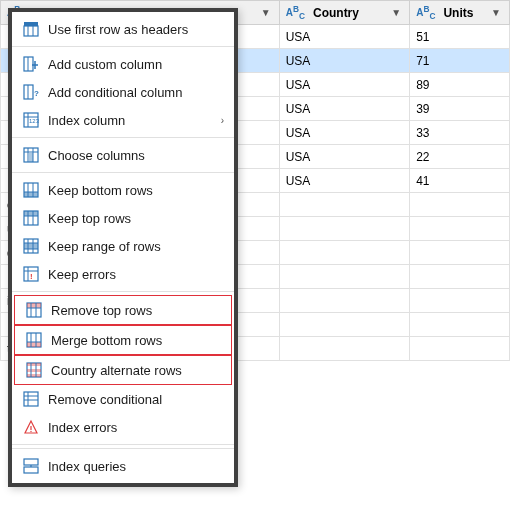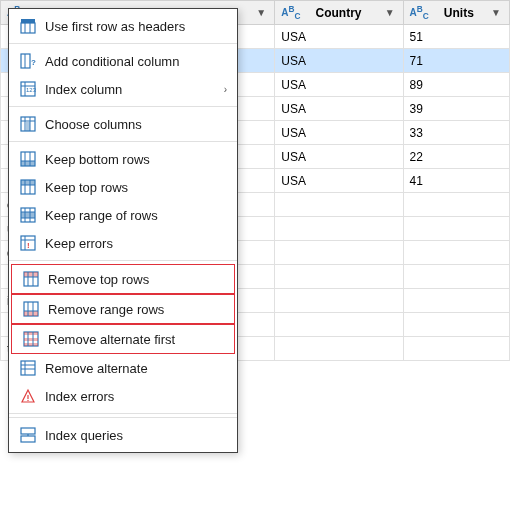--- a/index.html
+++ b/index.html
@@ -48,21 +48,21 @@
 
     .th-inner {
       display: flex;
       align-items: center;
       justify-content: space-between;
     }
 
     .th-left {
       display: flex;
       align-items: center;
-      gap: 15px;
+      gap: 8px;
     }
 
     .filter-btn {
       cursor: pointer;
       background: none;
       border: none;
       font-size: 10px;
       color: #555;
       padding: 0 2px;
     }
@@ -76,21 +76,21 @@
     .row-selected td {
       background: #cce5ff;
     }
 
     
     .context-menu {
       position: absolute;
       top: 8px;
       left: 8px;
       background: #fff;
-      border: 1px solid #404040;
+      border: 4px solid #404040;
       box-shadow: 2px 2px 8px rgba(0,0,0,0.2);
       width: 230px;
       z-index: 100;
       padding: 3px 0;
     }
 
     .menu-item {
       display: flex;
       align-items: center;
       padding: 5px 10px;
@@ -259,20 +259,31 @@
         </svg>
       </span>
       <span class="menu-label">Use first row as headers</span>
     </div>
     <div class="menu-separator"></div>
     <div class="menu-item">
       <span class="menu-icon">
         <svg viewBox="0 0 16 16">
           <rect x="1" y="1" width="9" height="14" fill="none" stroke="#2e75b6" stroke-width="1.2"></rect>
           <line x1="5" y1="1" x2="5" y2="15" stroke="#2e75b6" stroke-width="1"></line>
+          <line x1="12" y1="5" x2="12" y2="13" stroke="#2e75b6" stroke-width="1.5"></line>
+          <line x1="9" y1="9" x2="15" y2="9" stroke="#2e75b6" stroke-width="1.5"></line>
+        </svg>
+      </span>
+      <span class="menu-label">Add custom column</span>
+    </div>
+    <div class="menu-item">
+      <span class="menu-icon">
+        <svg viewBox="0 0 16 16">
+          <rect x="1" y="1" width="9" height="14" fill="none" stroke="#2e75b6" stroke-width="1.2"></rect>
+          <line x1="5" y1="1" x2="5" y2="15" stroke="#2e75b6" stroke-width="1"></line>
           <text x="11" y="12" font-size="8" fill="#2e75b6" font-weight="bold">?</text>
         </svg>
       </span>
       <span class="menu-label">Add conditional column</span>
     </div>
     <div class="menu-item">
       <span class="menu-icon">
         <svg viewBox="0 0 16 16">
           <rect x="1" y="1" width="14" height="14" fill="none" stroke="#2e75b6" stroke-width="1.2"></rect>
           <line x1="1" y1="5" x2="15" y2="5" stroke="#2e75b6" stroke-width="1"></line>
@@ -361,45 +372,45 @@
     <div class="menu-item highlighted">
       <span class="menu-icon">
         <svg viewBox="0 0 16 16">
           <rect x="1" y="1" width="14" height="14" fill="none" stroke="#2e75b6" stroke-width="1.2"></rect>
           <rect x="1" y="10" width="14" height="5" fill="#e04040" opacity="0.4"></rect>
           <line x1="1" y1="10" x2="15" y2="10" stroke="#2e75b6" stroke-width="1"></line>
           <line x1="5" y1="1" x2="5" y2="15" stroke="#2e75b6" stroke-width="1"></line>
           <line x1="10" y1="1" x2="10" y2="15" stroke="#2e75b6" stroke-width="1"></line>
         </svg>
       </span>
-      <span class="menu-label">Remove range rows</span>
+      <span class="menu-label">Merge bottom rows</span>
     </div>
     <div class="menu-item highlighted">
       <span class="menu-icon">
         <svg viewBox="0 0 16 16">
           <rect x="1" y="1" width="14" height="14" fill="none" stroke="#2e75b6" stroke-width="1.2"></rect>
           <rect x="1" y="1" width="14" height="3" fill="#e04040" opacity="0.4"></rect>
           <rect x="1" y="7" width="14" height="3" fill="#e04040" opacity="0.4"></rect>
           <rect x="1" y="12" width="14" height="3" fill="#e04040" opacity="0.4"></rect>
           <line x1="5" y1="1" x2="5" y2="15" stroke="#2e75b6" stroke-width="1"></line>
           <line x1="10" y1="1" x2="10" y2="15" stroke="#2e75b6" stroke-width="1"></line>
         </svg>
       </span>
-      <span class="menu-label">Remove alternate first</span>
+      <span class="menu-label">Country alternate rows</span>
     </div>
     <div class="menu-item">
       <span class="menu-icon">
         <svg viewBox="0 0 16 16">
           <rect x="1" y="1" width="14" height="14" fill="none" stroke="#2e75b6" stroke-width="1.2"></rect>
           <line x1="1" y1="5" x2="15" y2="5" stroke="#2e75b6" stroke-width="1"></line>
           <line x1="5" y1="1" x2="5" y2="15" stroke="#2e75b6" stroke-width="1"></line>
           <line x1="1" y1="9" x2="15" y2="9" stroke="#2e75b6" stroke-width="1"></line>
         </svg>
       </span>
-      <span class="menu-label">Remove alternate</span>
+      <span class="menu-label">Remove conditional</span>
     </div>
     <div class="menu-item">
       <span class="menu-icon">
         <svg viewBox="0 0 16 16">
           <path d="M8 2 L2 14 L14 14 Z" fill="none" stroke="#e04040" stroke-width="1.2"></path>
           <line x1="8" y1="7" x2="8" y2="11" stroke="#e04040" stroke-width="1.2"></line>
           <circle cx="8" cy="12.5" r="0.7" fill="#e04040"></circle>
         </svg>
       </span>
       <span class="menu-label">Index errors</span>

